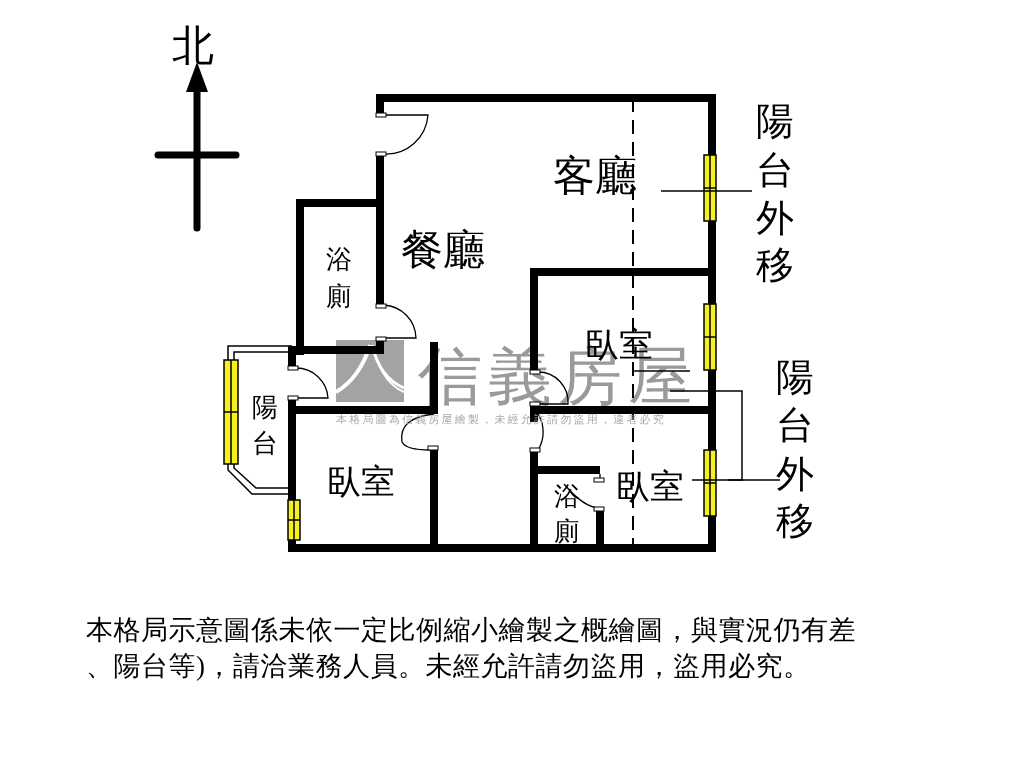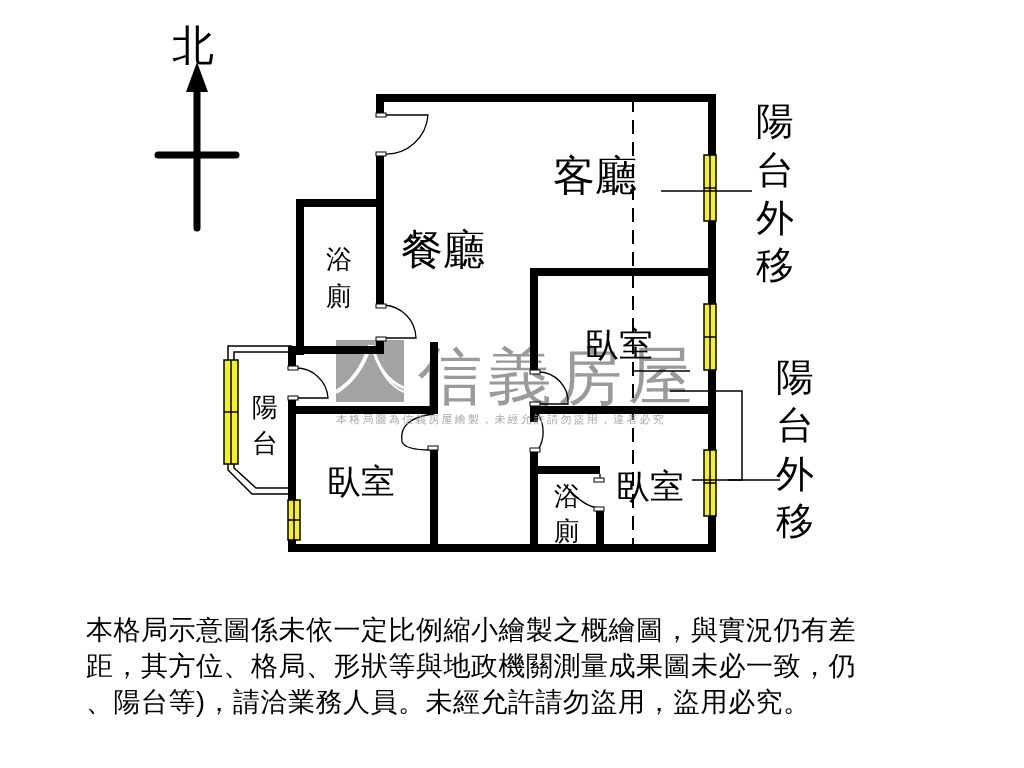--- a/index.html
+++ b/index.html
@@ -4,21 +4,21 @@
   <style>
     html, body { margin: 0; padding: 0; background: #ffffff; }
     body { width: 1024px; height: 768px; position: relative; overflow: hidden;
            font-family: "DejaVu Serif", "Liberation Serif", serif; }
     #plan { position: absolute; left: 0; top: 0; width: 1024px; height: 600px; }
     .room-label { font-family: "DejaVu Serif", "Liberation Serif", serif; fill: #000; }
     .wm-text { font-family: "DejaVu Sans", "Liberation Sans", sans-serif; fill: #9a9a9a; }
     .wm-small { font-family: "DejaVu Sans", "Liberation Sans", sans-serif; fill: #a8a8a8; }
     .disclaimer {
       position: absolute; left: 86px; top: 612px; width: 870px;
-      font-family: Liberation Sans, sans-serif;
+      font-family: Liberation Serif, serif;
       font-size: 27px; line-height: 36px; color: #000; letter-spacing: 0.5px;
     }
   </style>
 </head>
 <body>
 
 <svg id="plan" viewBox="0 0 1024 600" xmlns="http://www.w3.org/2000/svg">
 
   <g>
     <text class="room-label" x="172" y="60" font-size="42">北</text>
@@ -160,15 +160,14 @@
     <text class="room-label" x="776" y="438" font-size="38">台</text>
     <text class="room-label" x="776" y="487" font-size="38">外</text>
     <text class="room-label" x="776" y="534" font-size="38">移</text>
   </g>
 
   <text class="wm-small" x="336" y="423" font-size="11" letter-spacing="2.2">本格局圖為信義房屋繪製，未經允許請勿盜用，違者必究</text>
 </svg>
 
 <div class="disclaimer">
   <div>本格局示意圖係未依一定比例縮小繪製之概繪圖，與實況仍有差</div>
-  <div>距，其方位、格局、形狀等與地政機關測量成果圖未必一致，仍</div>
   <div>、陽台等)，請洽業務人員。未經允許請勿盜用，盜用必究。</div>
 </div>
 
 </body></html>

